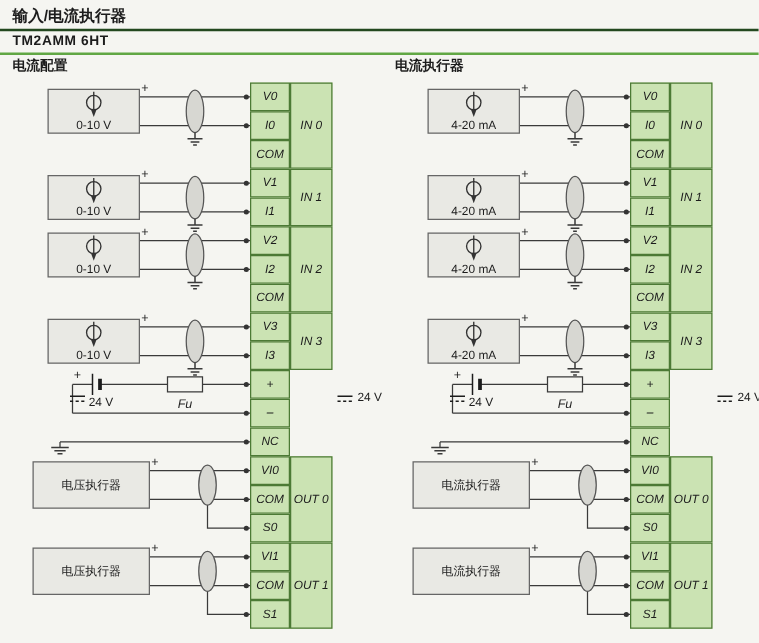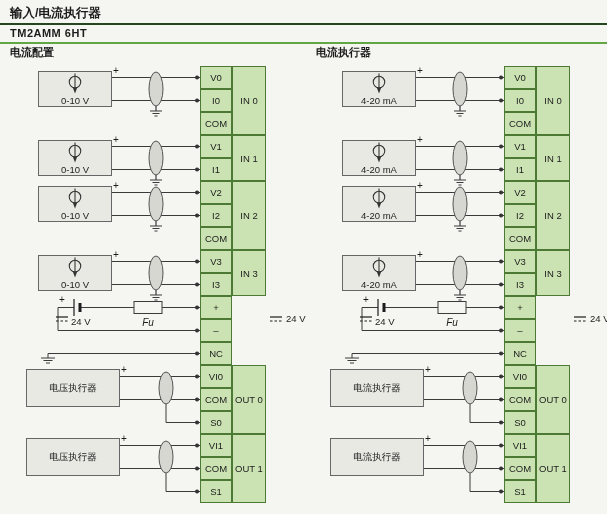--- a/index.html
+++ b/index.html
@@ -32,21 +32,21 @@
   .dev-label { font-size:9.5px; white-space:nowrap; }
   .src-icon circle, .src-icon .arr-line { stroke:#333; fill:none; stroke-width:1.5; }
   .src-icon .ah { fill:#333; stroke:none; }
   .s0 { left:30px; top:13px;  width:74px; height:36px; }
   .s1 { left:30px; top:82px;  width:74px; height:36px; }
   .s2 { left:30px; top:128px; width:74px; height:36px; }
   .s3 { left:30px; top:197px; width:74px; height:36px; }
   .a0 { left:18px; top:311px; width:94px; height:38px; }
   .a1 { left:18px; top:380px; width:94px; height:38px; }
   .strip { position:absolute; left:192px; top:8px; display:grid;
-           grid-template-columns:32px 34px; grid-auto-rows:23px; }
+           grid-template-columns:32px 34px; grid-auto-rows:23px;font-style:italic; }
   .tc, .gc { background:#cbe3b3; border:1px solid #4c7a35; box-sizing:border-box;
              display:flex; align-items:center; justify-content:center; font-size:9.5px; }
   .tc { grid-column:1; }
   .gc { grid-column:2; }
   .dc-note { position:absolute; left:261px; top:255px; display:flex; align-items:center;
              gap:3px; font-size:9.5px; white-space:nowrap; }
   .dc-ico line.solid { stroke:#1c1c1c; stroke-width:1.2; }
   .dc-ico line.dash  { stroke:#1c1c1c; stroke-width:1.2; stroke-dasharray:2.5 2; }
 </style>
 </head>

